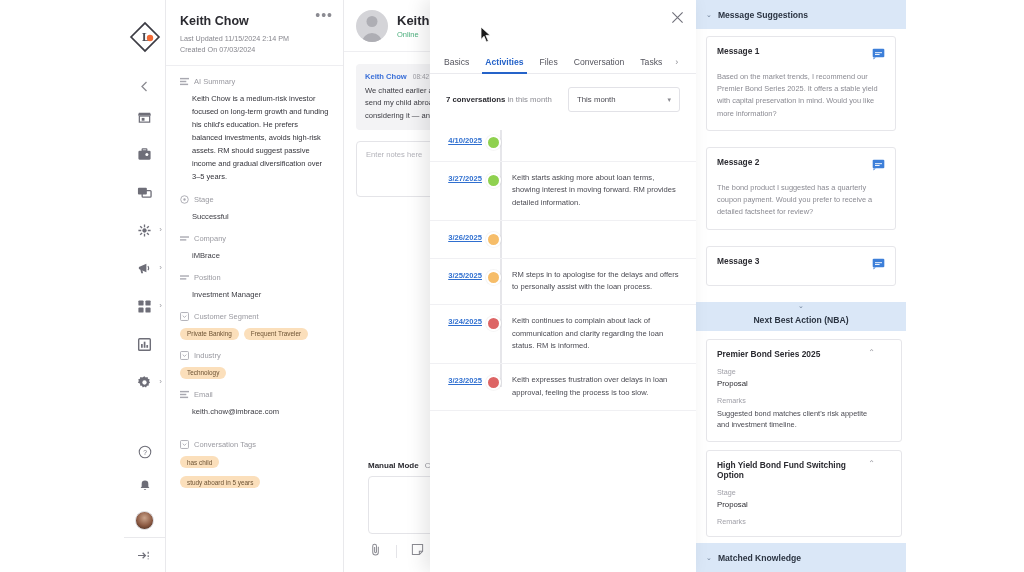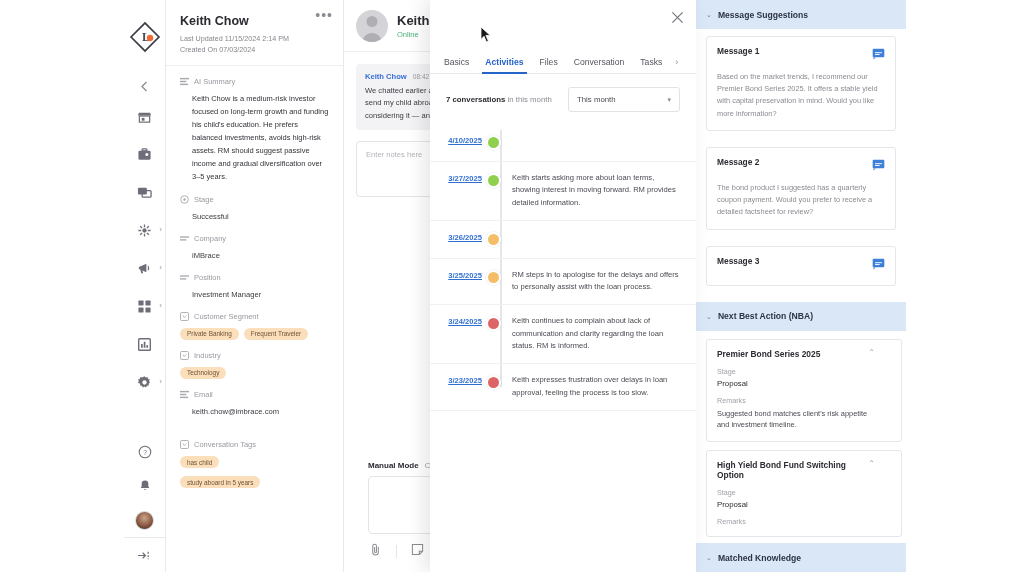--- a/index.html
+++ b/index.html
@@ -622,21 +622,21 @@
               <path d="M1.5 10.2v2.2l2.6-2.2z" fill="#3d7fd9"></path>
               <g fill="#fff">
                 <rect x="3.2" y="4.6" width="7.6" height="1"></rect>
                 <rect x="3.2" y="6.6" width="5" height="1"></rect>
               </g>
             </svg>
         </span>
       </div>
     </div>
 
-    <div class="sec-head" style="">
+    <div class="sec-head" style="flex-direction:column;">
       <span class="sec-caret">⌄</span>
       <span class="sec-title">Next Best Action (NBA)</span>
     </div>
 
     <div class="nba-card">
       <div class="card-top">
         <span class="card-title">Premier Bond Series 2025</span>
         <span class="chev-up">⌃</span>
       </div>
       <div class="nba-label">Stage</div>

